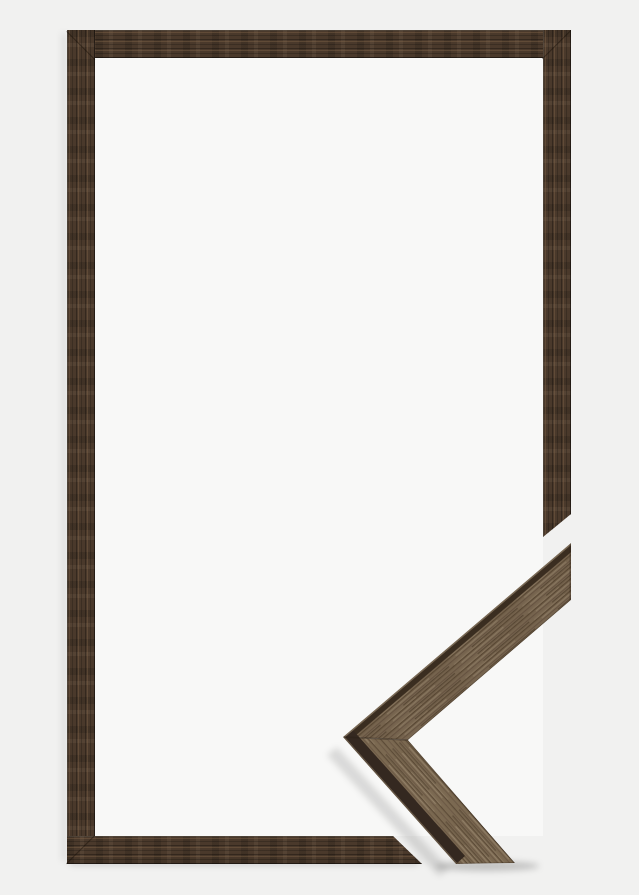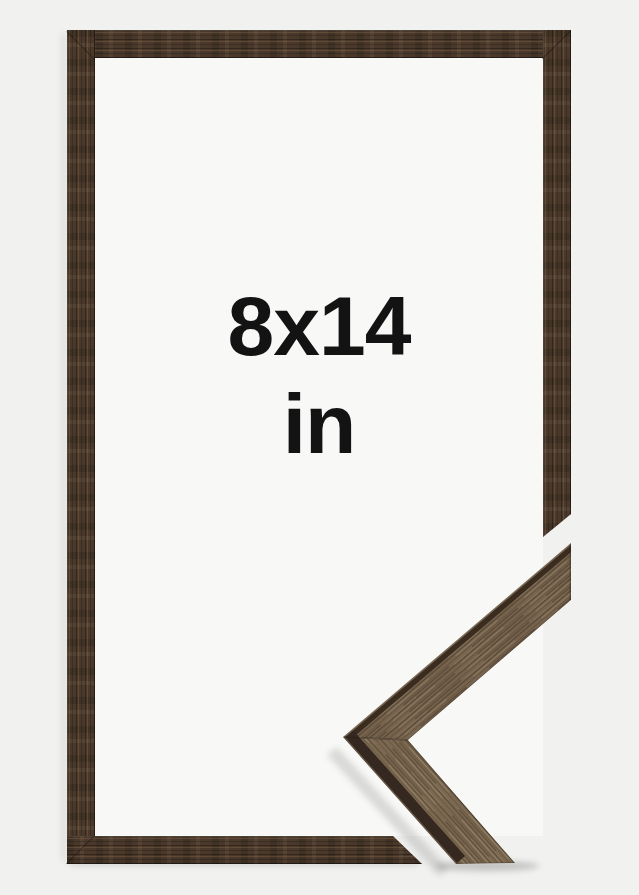--- a/index.html
+++ b/index.html
@@ -78,24 +78,20 @@
 
   <div class="bar bar-h bar-top"></div>
   <div class="bar bar-v bar-left"></div>
   <div class="bar bar-v bar-right"></div>
   <div class="bar bar-h bar-bottom"></div>
 
   <div class="miter miter-tl"></div>
   <div class="miter miter-tr"></div>
   <div class="miter miter-bl"></div>
 
-  <div class="size-label">
-    <div>8x14</div>
-    <div>in</div>
-  </div>
 
   <svg class="sample-svg" width="639" height="895" viewBox="0 0 639 895">
     <defs>
       <clipPath id="sil">
         <polygon points="571,543 571,600 408,740 515,863 456,864 343,737"></polygon>
       </clipPath>
       <pattern id="gU" patternUnits="userSpaceOnUse" width="90" height="9" patternTransform="rotate(-40.4)">
         <rect width="90" height="9" fill="#76644e"></rect>
         <rect x="0" y="0" width="90" height="1.3" fill="#584733"></rect>
         <rect x="12" y="2.4" width="55" height="0.9" fill="#928068"></rect>

